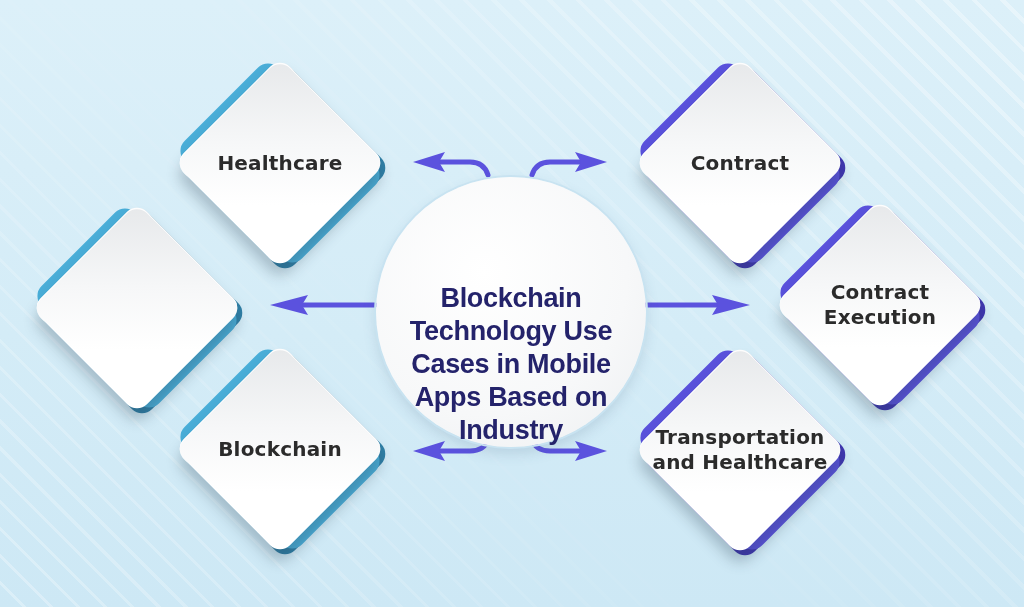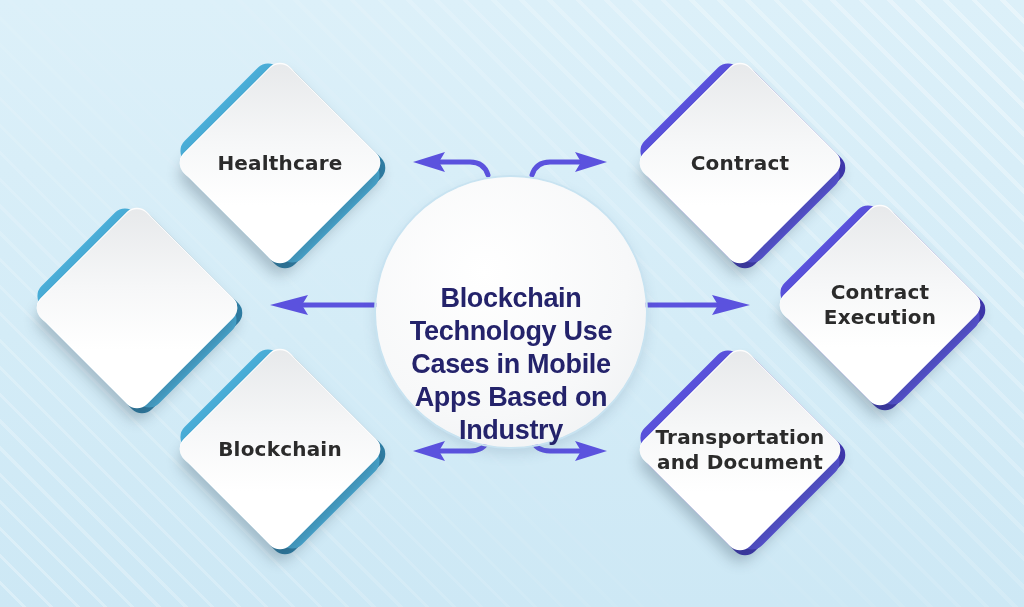--- a/index.html
+++ b/index.html
@@ -152,21 +152,21 @@
   <div class="face"></div>
   <div class="label">Contract
 Execution</div>
 </div>
 
 <div class="node purple" style="left:630px; top:340px;">
   <div class="frame-back"></div>
   <div class="frame"></div>
   <div class="face"></div>
   <div class="label">Transportation
-and Document</div>
+and Healthcare</div>
 </div>
 
 <div class="hub">
   <div class="hub-title">Blockchain
 Technology Use
 Cases in Mobile
 Apps Based on
 Industry</div>
 </div>
 

